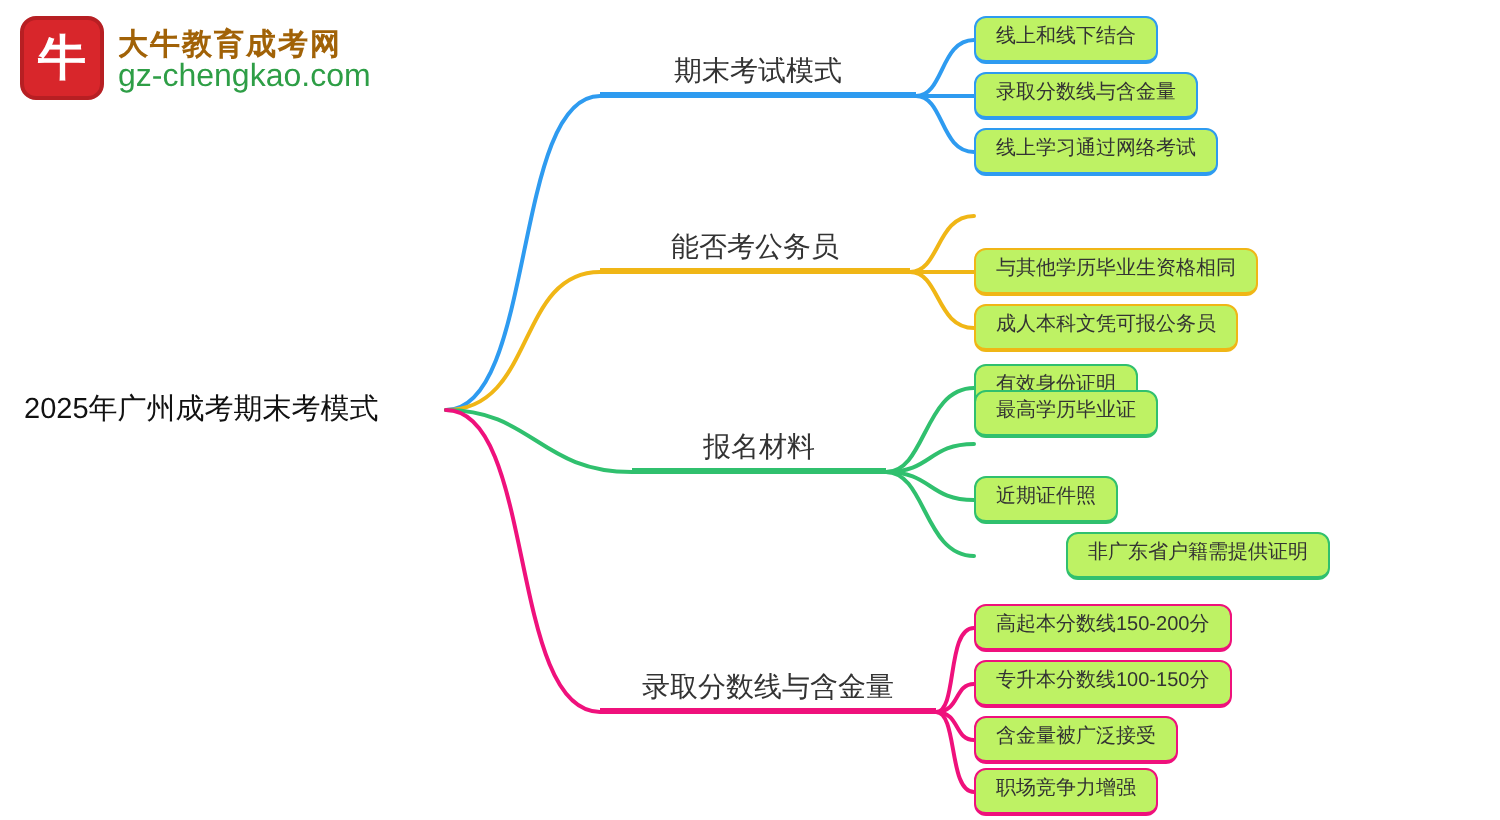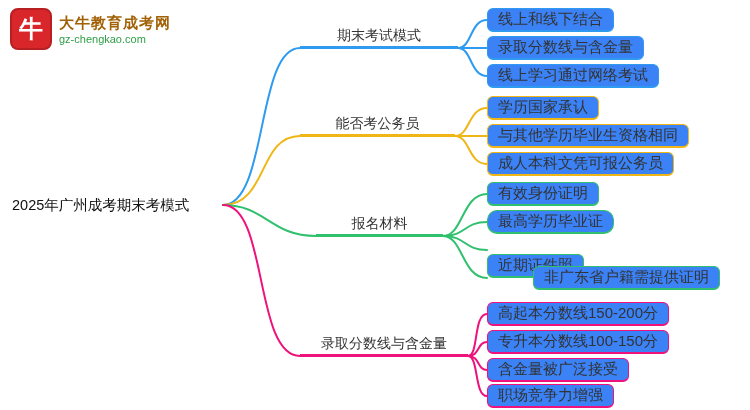--- a/index.html
+++ b/index.html
@@ -10,37 +10,37 @@
   svg.wires{position:absolute;left:0;top:0;width:750px;height:410px;}
   svg.wires path{fill:none;stroke-width:2;stroke-linecap:round;}
 
   .logo{position:absolute;left:10px;top:8px;display:flex;align-items:center;gap:7px;}
   .logo-badge{
     width:42px;height:42px;border-radius:8px;background:#d8262b;color:#fff;
     display:flex;align-items:center;justify-content:center;
     font-size:24px;font-weight:bold;border:2px solid #b71f23;box-sizing:border-box;
   }
   .logo-name{color:#a16207;font-size:15px;font-weight:bold;letter-spacing:1px;line-height:19px;}
-  .logo-domain{color:#2e9e46;font-size:11px;line-height:14px;}
+  .logo-domain{color:#2e9e46;font-size:16px;line-height:14px;}
 
   .root{
     position:absolute;left:12px;top:196px;width:212px;
     font-size:14.5px;color:#111;line-height:18px;
   }
 
   .branch{
     position:absolute;height:23px;box-sizing:border-box;
     border-bottom:2px solid #999;text-align:center;
     font-size:14px;color:#333;line-height:20px;white-space:nowrap;
   }
 
   .leaf{
     position:absolute;left:487px;height:24px;box-sizing:border-box;
     border:1.5px solid #999;border-bottom-width:2.5px;border-radius:6px;
-    background:#3b82f6;padding:0 10px;font-size:15px;color:#333;
+    background:#bef264;padding:0 10px;font-size:10px;color:#333;
     line-height:19px;white-space:nowrap;
   }
 </style>
 </head>
 <body>
 
 <div class="canvas">
 
   <svg class="wires" viewBox="0 0 750 410">
 
@@ -79,27 +79,26 @@
 
   <div class="branch" style="left: 300px; top: 113px; width: 155px; border-bottom-color: rgb(240, 182, 22);">能否考公务员</div>
   <div class="branch" style="left: 300px; top: 25px; width: 158px; border-bottom-color: rgb(46, 155, 240);">期末考试模式</div>
   <div class="branch" style="left: 300px; top: 333px; width: 168px; border-bottom-color: rgb(239, 17, 124);">录取分数线与含金量</div>
   <div class="branch" style="left: 316px; top: 213px; width: 127px; border-bottom-color: rgb(48, 192, 110);">报名材料</div>
 
   <div class="leaf" style="top: 8px; border-color: rgb(46, 155, 240);">线上和线下结合</div>
   <div class="leaf" style="top: 36px; border-color: rgb(46, 155, 240);">录取分数线与含金量</div>
   <div class="leaf" style="top: 64px; border-color: rgb(46, 155, 240);">线上学习通过网络考试</div>
 
-  <div class="leaf" style="top: 96px; border-color: rgb(240, 182, 22);">学历国家承认</div>
   <div class="leaf" style="top: 124px; border-color: rgb(240, 182, 22);">与其他学历毕业生资格相同</div>
   <div class="leaf" style="top: 152px; border-color: rgb(240, 182, 22);">成人本科文凭可报公务员</div>
 
   <div class="leaf" style="top: 182px; border-color: rgb(48, 192, 110);">有效身份证明</div>
-  <div class="leaf" style="top: 210px; border-color: rgb(48, 192, 110); border-radius: 10px;">最高学历毕业证</div>
-  <div class="leaf" style="top: 238px; border-color: rgb(48, 192, 110); margin-top: 16px;">近期证件照</div>
+  <div class="leaf" style="top: 195px; border-color: rgb(48, 192, 110);">最高学历毕业证</div>
+  <div class="leaf" style="top: 238px; border-color: rgb(48, 192, 110);">近期证件照</div>
   <div class="leaf" style="top: 266px; border-color: rgb(48, 192, 110); margin-left: 46px;">非广东省户籍需提供证明</div>
 
   <div class="leaf" style="top: 302px; border-color: rgb(239, 17, 124);">高起本分数线150-200分</div>
   <div class="leaf" style="top: 330px; border-color: rgb(239, 17, 124);">专升本分数线100-150分</div>
   <div class="leaf" style="top: 358px; border-color: rgb(239, 17, 124);">含金量被广泛接受</div>
   <div class="leaf" style="top: 384px; border-color: rgb(239, 17, 124);">职场竞争力增强</div>
 
 </div>
 
 </body></html>

